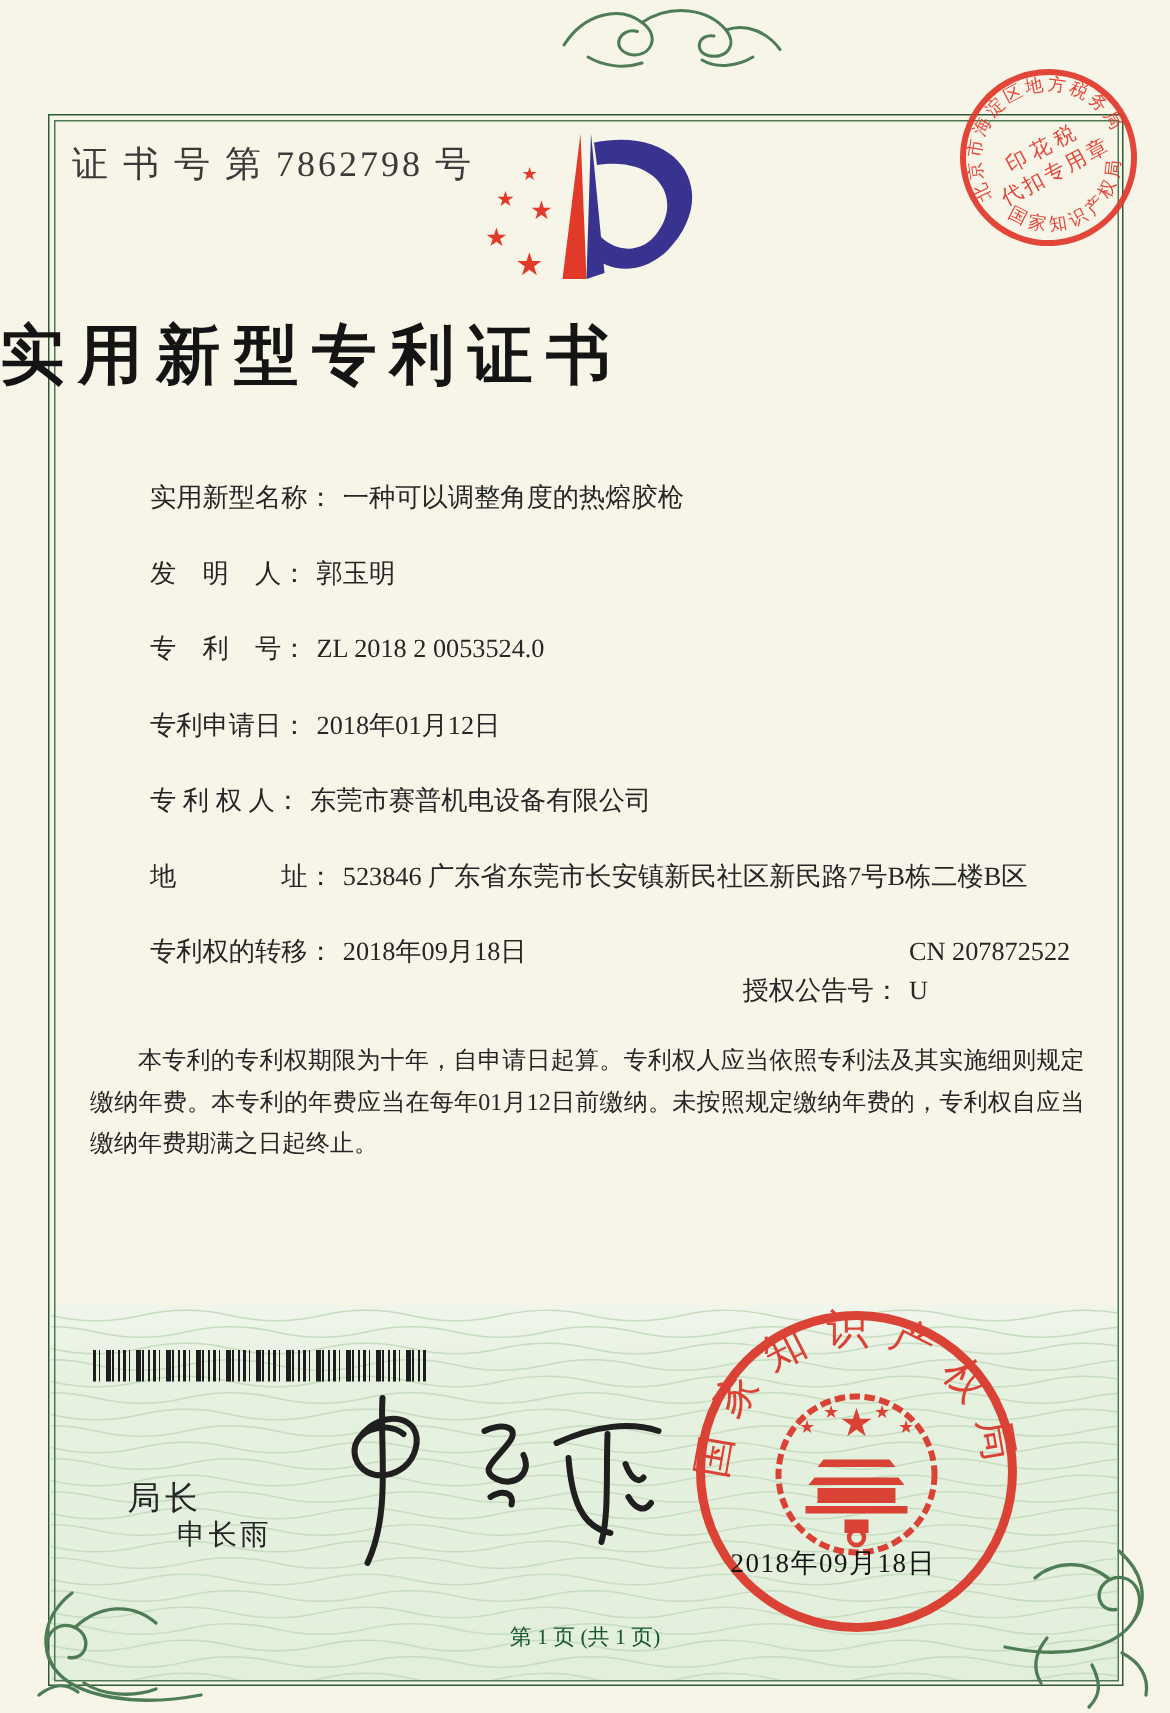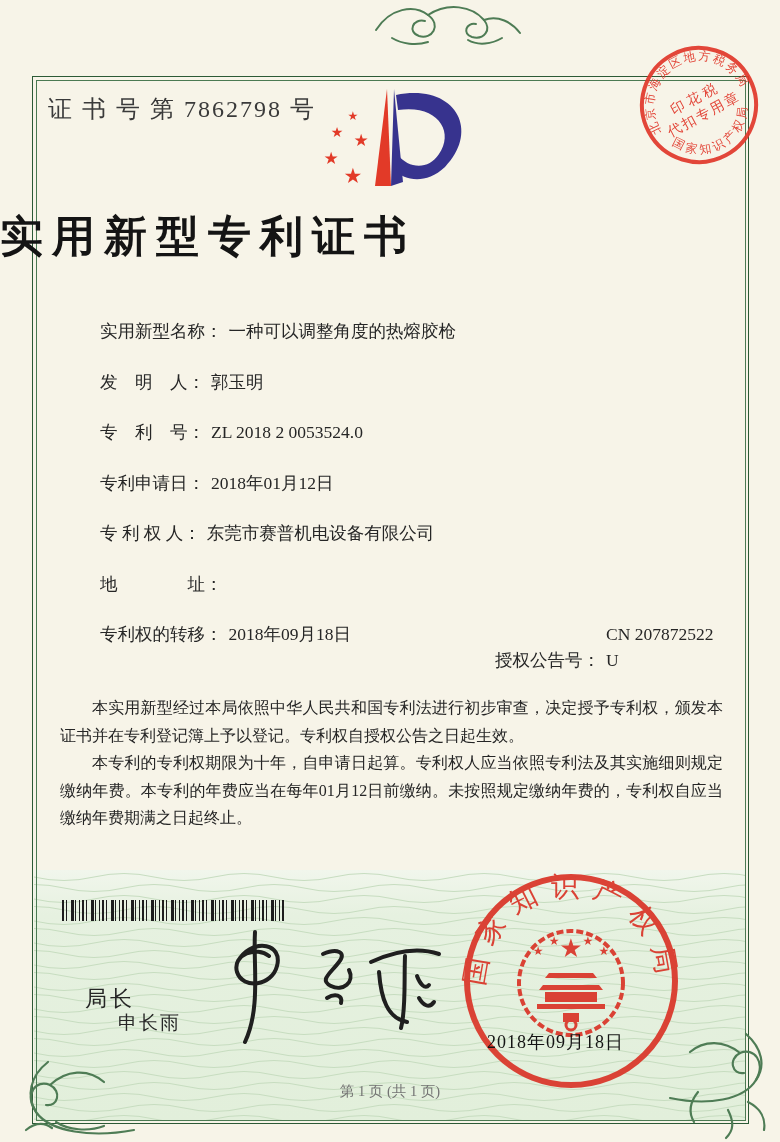--- a/index.html
+++ b/index.html
@@ -48,21 +48,21 @@
       #1d1d1d 4px 5px,transparent 5px 9px,
       #1d1d1d 9px 12px,transparent 12px 13px,
       #1d1d1d 13px 14px,transparent 14px 17px,
       #1d1d1d 17px 18px,transparent 18px 20px);
   }
   .officer-title{left:85px;top:984px;font-size:22px;letter-spacing:3px;z-index:4;}
   .officer-name{left:85px;top:1010px;font-size:19px;letter-spacing:2px;z-index:4;margin-left:33px;}
   .signature{left:195px;top:922px;z-index:5;}
   .seal{left:458px;top:868px;z-index:4;}
   .seal-date{left:487px;top:1030px;font-size:18px;letter-spacing:1px;color:#141414;z-index:6;}
-  .footer{left:0;top:1082px;width:780px;text-align:center;font-size:14.5px;color:#737373;z-index:4;}
+  .footer{left:0;top:1082px;width:780px;text-align:center;font-size:14.5px;color:#14532d;z-index:4;}
   .taxstamp{left:626px;top:32px;z-index:5;opacity:.93;}
   .flourish{z-index:4;pointer-events:none;}
   .fl-top{left:372px;top:0px;}
   .fl-bl{left:16px;top:1052px;}
   .fl-br{left:668px;top:1032px;}
 </style>
 </head>
 <body>
 
 <div class="abs band">
@@ -137,33 +137,33 @@
   <div class="frow">
     <span class="lab">专利申请日：</span>
     <span class="val">2018年01月12日</span>
   </div>
   <div class="frow">
     <span class="lab">专 利 权 人：</span>
     <span class="val">东莞市赛普机电设备有限公司</span>
   </div>
   <div class="frow addr">
     <span class="lab">地　　　　址：</span>
+    <span class="val">523846 广东省东莞市长安镇新民社区新民路7号B栋二楼B区</span>
   </div>
   <div class="frow two">
     <span class="lab">专利权的转移：</span>
     <span class="val">2018年09月18日</span>
     <span class="pair2">
       <span class="lab">授权公告号：</span>
       <span class="val">CN 207872522 U</span>
     </span>
   </div>
 </div>
 
 <div class="abs paras">
-  <p>本实用新型经过本局依照中华人民共和国专利法进行初步审查，决定授予专利权，颁发本证书并在专利登记簿上予以登记。专利权自授权公告之日起生效。</p>
   <p>本专利的专利权期限为十年，自申请日起算。专利权人应当依照专利法及其实施细则规定缴纳年费。本专利的年费应当在每年01月12日前缴纳。未按照规定缴纳年费的，专利权自应当缴纳年费期满之日起终止。</p>
 </div>
 
 <div class="abs barcode"></div>
 
 <div class="abs officer-title">局长</div>
 <div class="abs officer-name">申长雨</div>
 
 <svg class="abs signature" width="250" height="125" viewBox="0 0 250 125">
   <g fill="none" stroke="#1f1f1f" stroke-width="4" stroke-linecap="round" stroke-linejoin="round">

